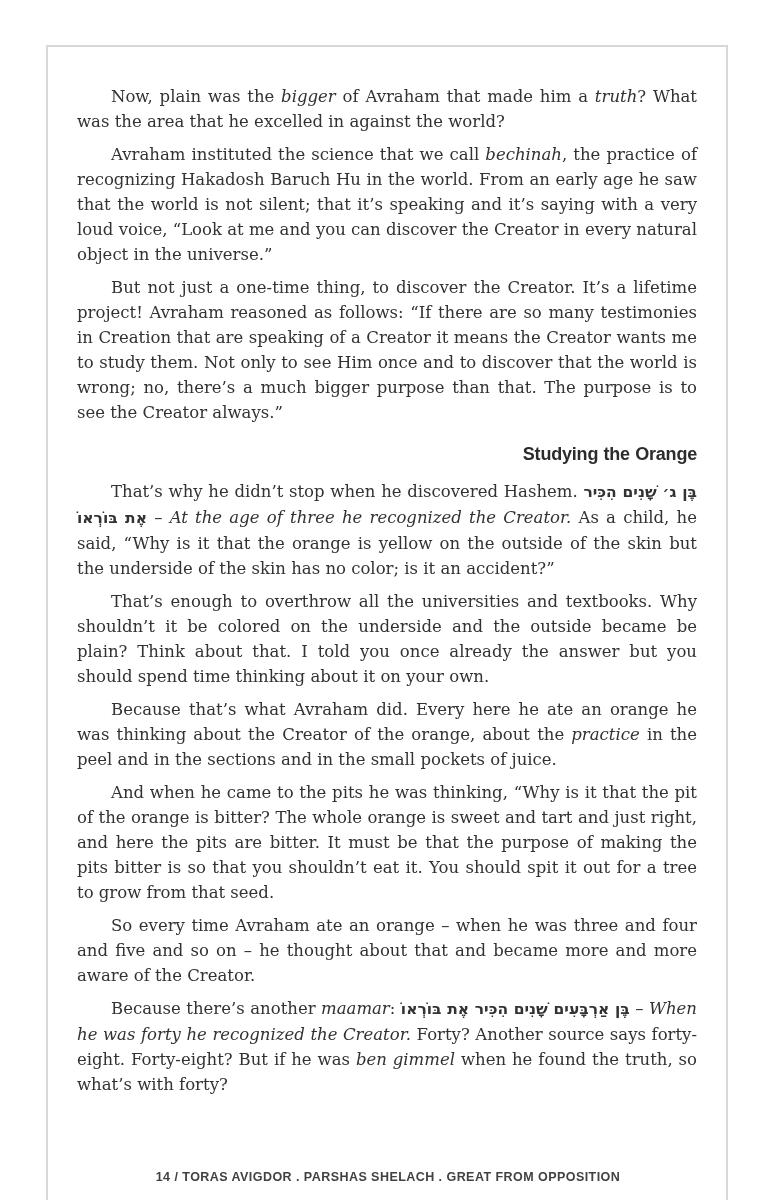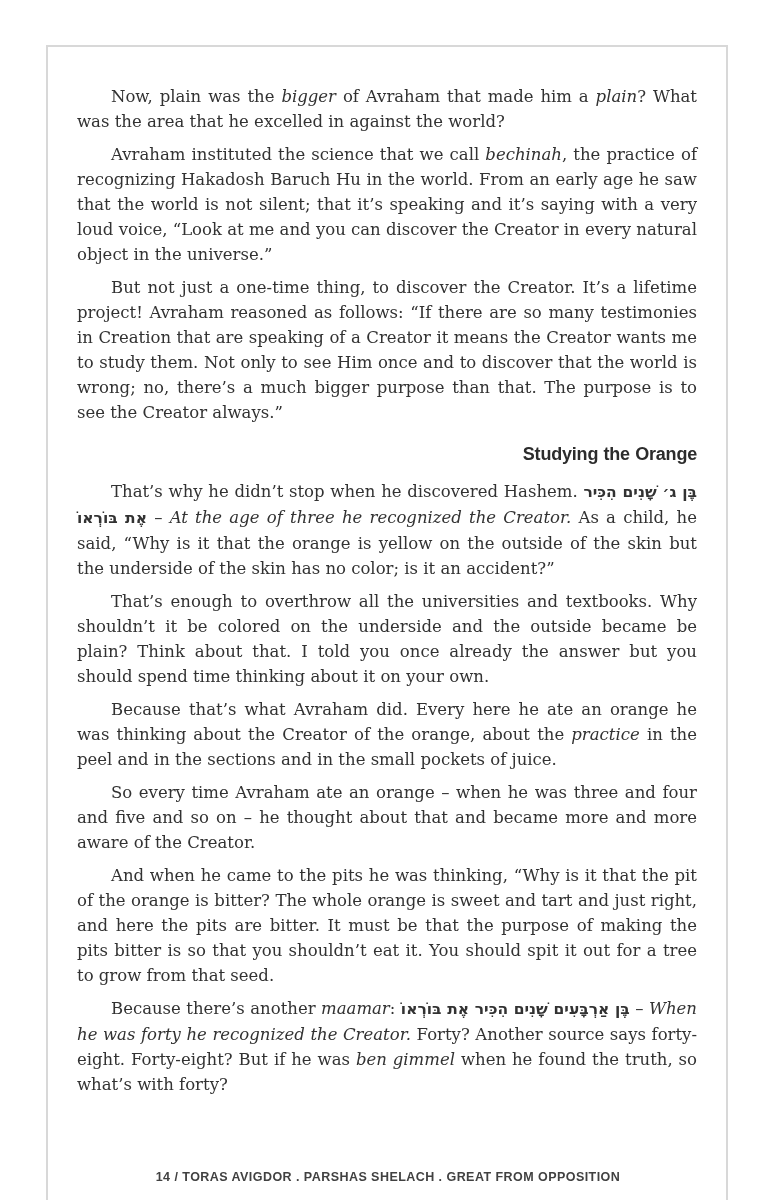--- a/index.html
+++ b/index.html
@@ -75,25 +75,25 @@
     padding: 2px 0;
     margin-top: 44px;
   }
 </style>
 </head>
 <body>
 
 <div class="screen">
   <div class="page-frame"></div>
   <div class="doc-content">
-      <p class="body-paragraph"><span>Now, plain was the </span><em>bigger</em><span> of Avraham that made him a </span><em>plain</em><span>? What was the area that he excelled in against the world?</span></p>
+      <p class="body-paragraph"><span>Now, plain was the </span><em>bigger</em><span> of Avraham that made him a </span><em>truth</em><span>? What was the area that he excelled in against the world?</span></p>
       <p class="body-paragraph"><span>Avraham instituted the science that we call </span><em>bechinah</em><span>, the practice of recognizing Hakadosh Baruch Hu in the world. From an early age he saw that the world is not silent; that it’s speaking and it’s saying with a very loud voice, “Look at me and you can discover the Creator in every natural object in the universe.”</span></p>
       <p class="body-paragraph"><span>But not just a one-time thing, to discover the Creator. It’s a lifetime project! Avraham reasoned as follows: “If there are so many testimonies in Creation that are speaking of a Creator it means the Creator wants me to study them. Not only to see Him once and to discover that the world is wrong; no, there’s a much bigger purpose than that. The purpose is to see the Creator always.”</span></p>
       <h2 class="section-heading">Studying the Orange</h2>
       <p class="body-paragraph"><span>That’s why he didn’t stop when he discovered Hashem. </span><span class="hebrew" dir="rtl">בֶּן ג׳ שָׁנִים הִכִּיר אֶת בּוֹרְאוֹ</span><span> – </span><em>At the age of three he recognized the Creator.</em><span> As a child, he said, “Why is it that the orange is yellow on the outside of the skin but the underside of the skin has no color; is it an accident?”</span></p>
       <p class="body-paragraph"><span>That’s enough to overthrow all the universities and textbooks. Why shouldn’t it be colored on the underside and the outside became be plain? Think about that. I told you once already the answer but you should spend time thinking about it on your own.</span></p>
       <p class="body-paragraph"><span>Because that’s what Avraham did. Every here he ate an orange he was thinking about the Creator of the orange, about the </span><em>practice</em><span> in the peel and in the sections and in the small pockets of juice.</span></p>
+      <p class="body-paragraph"><span>And when he came to the pits he was thinking, “Why is it that the pit of the orange is bitter? The whole orange is sweet and tart and just right, and here the pits are bitter. It must be that the purpose of making the pits bitter is so that you shouldn’t eat it. You should spit it out for a tree to grow from that seed.</span></p>
       <p class="body-paragraph"><span>So every time Avraham ate an orange – when he was three and four and five and so on – he thought about that and became more and more aware of the Creator.</span></p>
-      <p class="body-paragraph"><span>And when he came to the pits he was thinking, “Why is it that the pit of the orange is bitter? The whole orange is sweet and tart and just right, and here the pits are bitter. It must be that the purpose of making the pits bitter is so that you shouldn’t eat it. You should spit it out for a tree to grow from that seed.</span></p>
       <p class="body-paragraph"><span>Because there’s another </span><em>maamar</em><span>: </span><span class="hebrew" dir="rtl">בֶּן אַרְבָּעִים שָׁנִים הִכִּיר אֶת בּוֹרְאוֹ</span><span> – </span><em>When he was forty he recognized the Creator.</em><span> Forty? Another source says forty-eight. Forty-eight? But if he was </span><em>ben gimmel</em><span> when he found the truth, so what’s with forty?</span></p>
     </div>
   <div class="page-footer">14 / TORAS AVIGDOR . PARSHAS SHELACH . GREAT FROM OPPOSITION</div>
 </div>
 
 </body></html>

